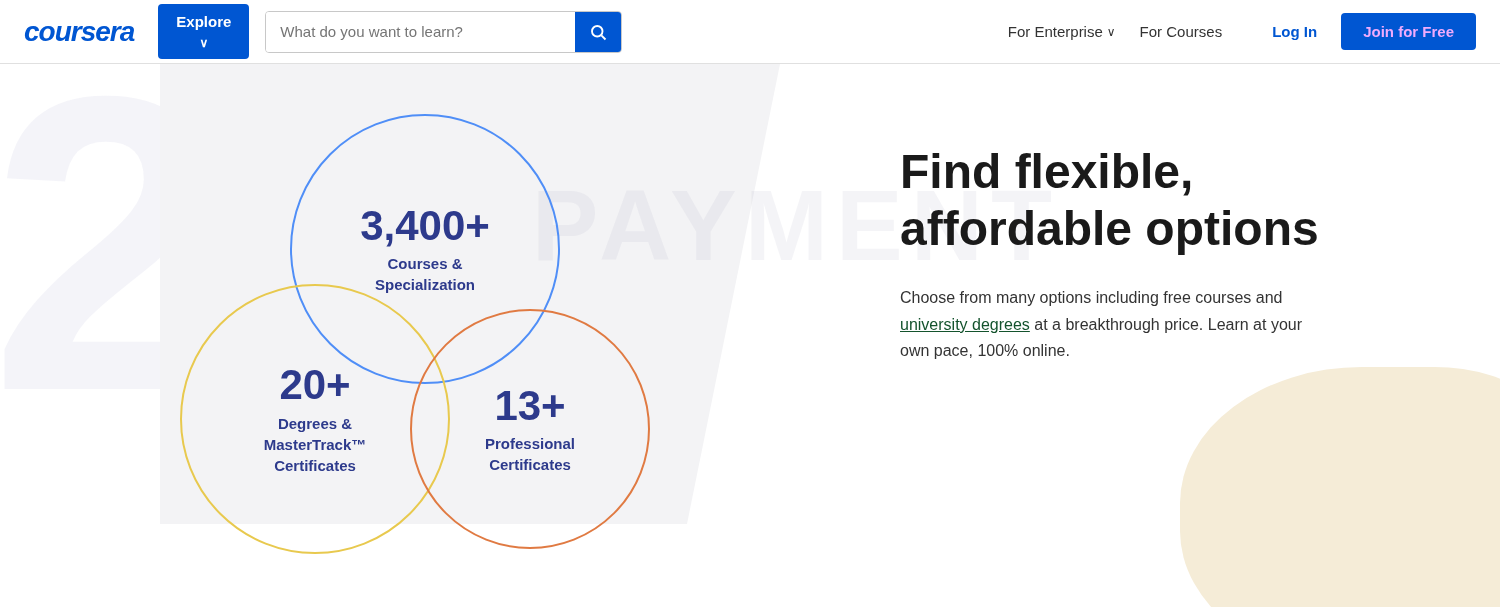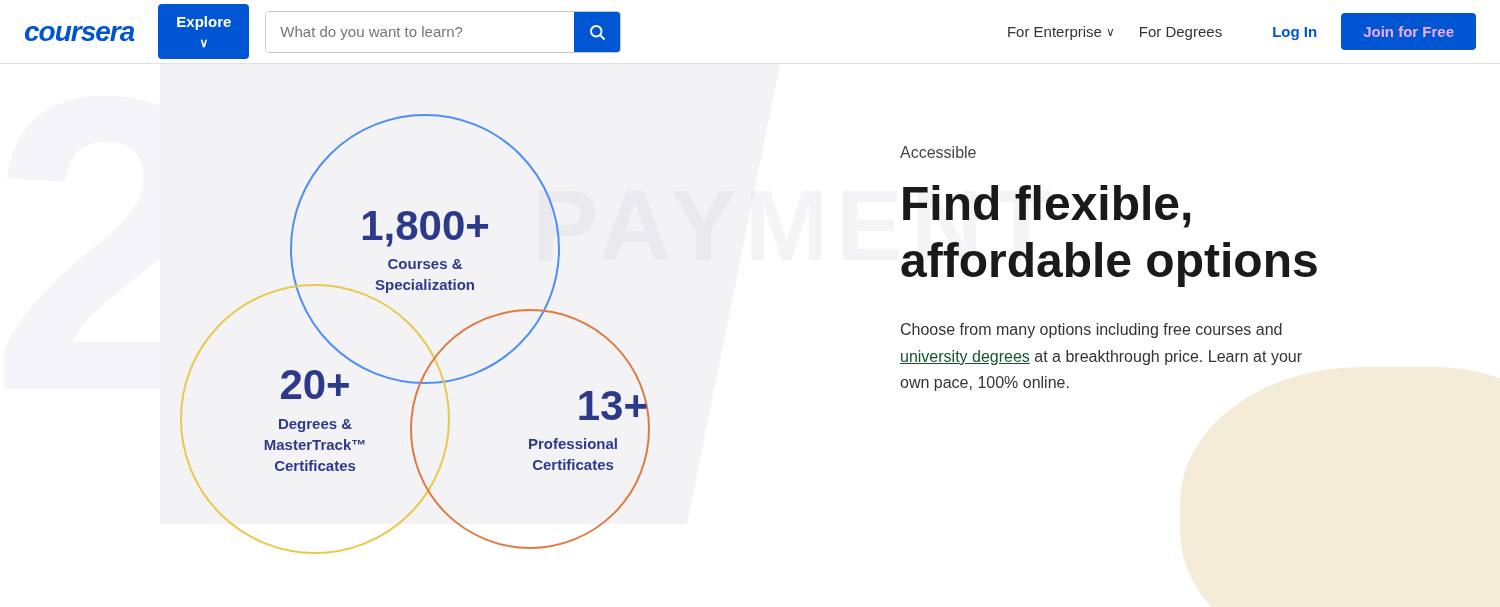--- a/index.html
+++ b/index.html
@@ -211,21 +211,20 @@
       left: 0;
     }
 
     .circle-certs {
       width: 240px;
       height: 240px;
       border: 2.5px solid #E07A42;
       background: rgba(255,255,255,0.0);
       top: 195px;
       left: 230px;
-      align-items: flex-end;
     }
 
     .circle-number {
       font-size: 42px;
       font-weight: 800;
       color: #2D3A8C;
       line-height: 1.1;
     }
 
     .circle-label {
@@ -311,59 +310,58 @@
     </button>
   </div>
 
   <div class="nav-spacer"></div>
 
   <div class="nav-links">
     <div class="nav-enterprise">
       <span>For Enterprise</span>
       <span style="font-size:12px;">∨</span>
     </div>
-    <div class="nav-students">For Degrees</div>
+    <div class="nav-students">For Courses</div>
     <div class="nav-login">Log In</div>
     <button class="join-btn">Join for Free</button>
   </div>
 </nav>
 
 <div class="hero">
 
   <div class="hero-left">
 
     <div class="watermark">20</div>
 
     <div class="hero-bg-poly"></div>
 
     <div class="circles-container">
 
       <div class="circle circle-courses">
-        <span class="circle-number">1,800+</span>
+        <span class="circle-number">3,400+</span>
         <span class="circle-label">Courses &amp; Specialization</span>
       </div>
 
       <div class="circle circle-degrees">
         <span class="circle-number">20+</span>
         <span class="circle-label">Degrees &amp; MasterTrack™ Certificates</span>
       </div>
 
       <div class="circle circle-certs">
         <span class="circle-number">13+</span>
         <span class="circle-label">Professional Certificates</span>
       </div>
 
     </div>
 
     <div class="watermark-payment">PAYMENT</div>
   </div>
 
   <div class="hero-right">
     <div class="hero-right-blob"></div>
-    <p class="accessible-label">Accessible</p>
     <h1 class="hero-headline">
       <span>Find flexible,</span><br>
       <span>affordable options</span>
     </h1>
     <p class="hero-body">
       <span>Choose from many options including free courses and </span><a href="#">university degrees</a><span> at a breakthrough price. Learn at your own pace, 100% online.</span>
     </p>
   </div>
 
 </div>

